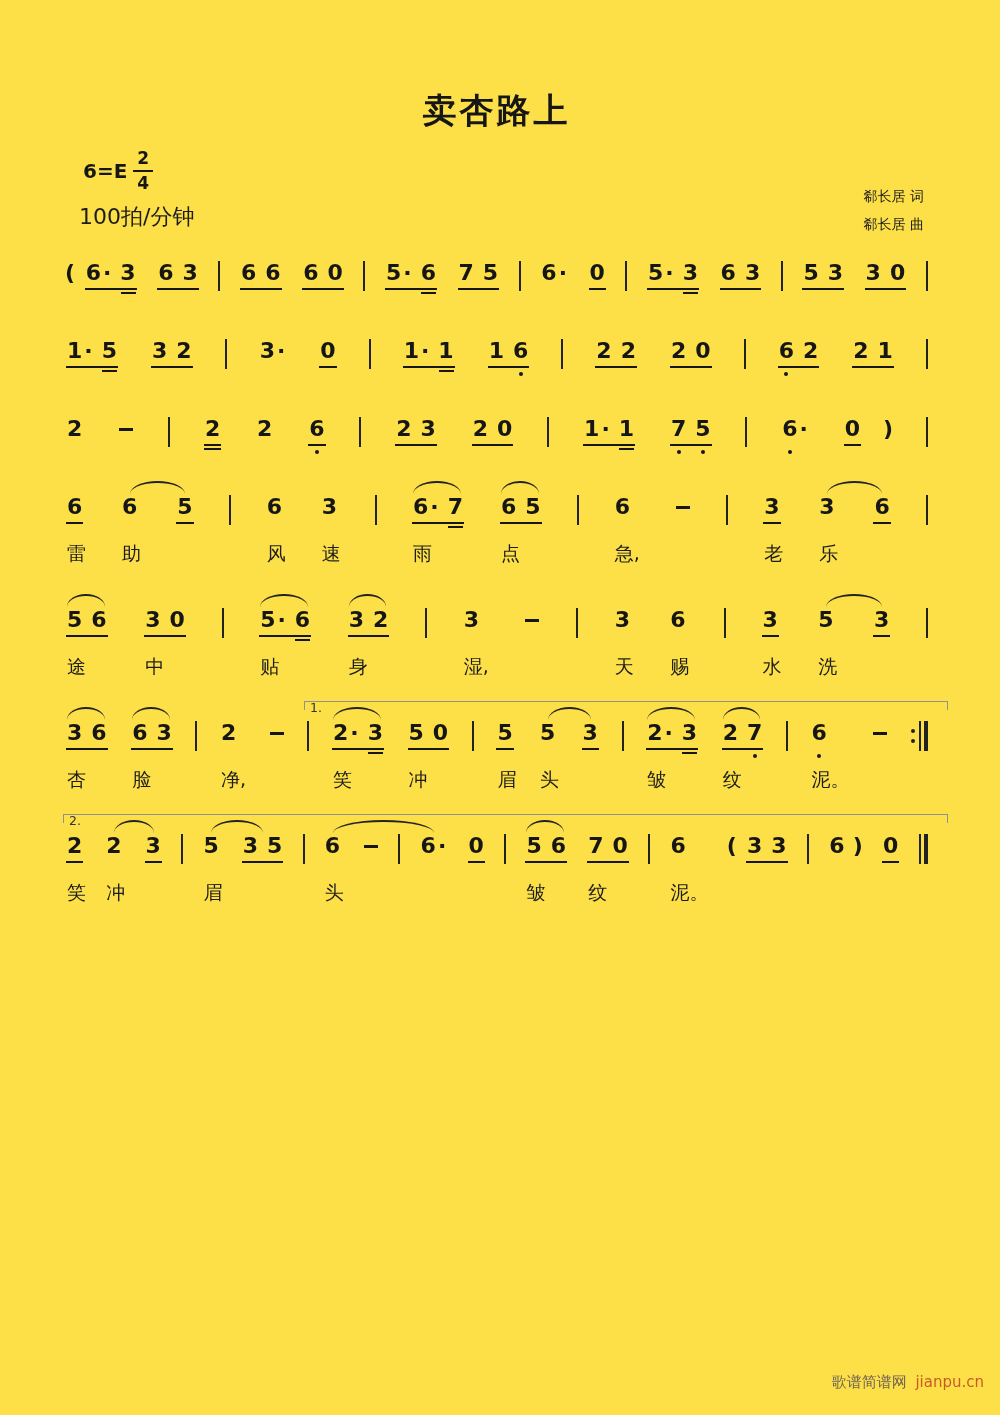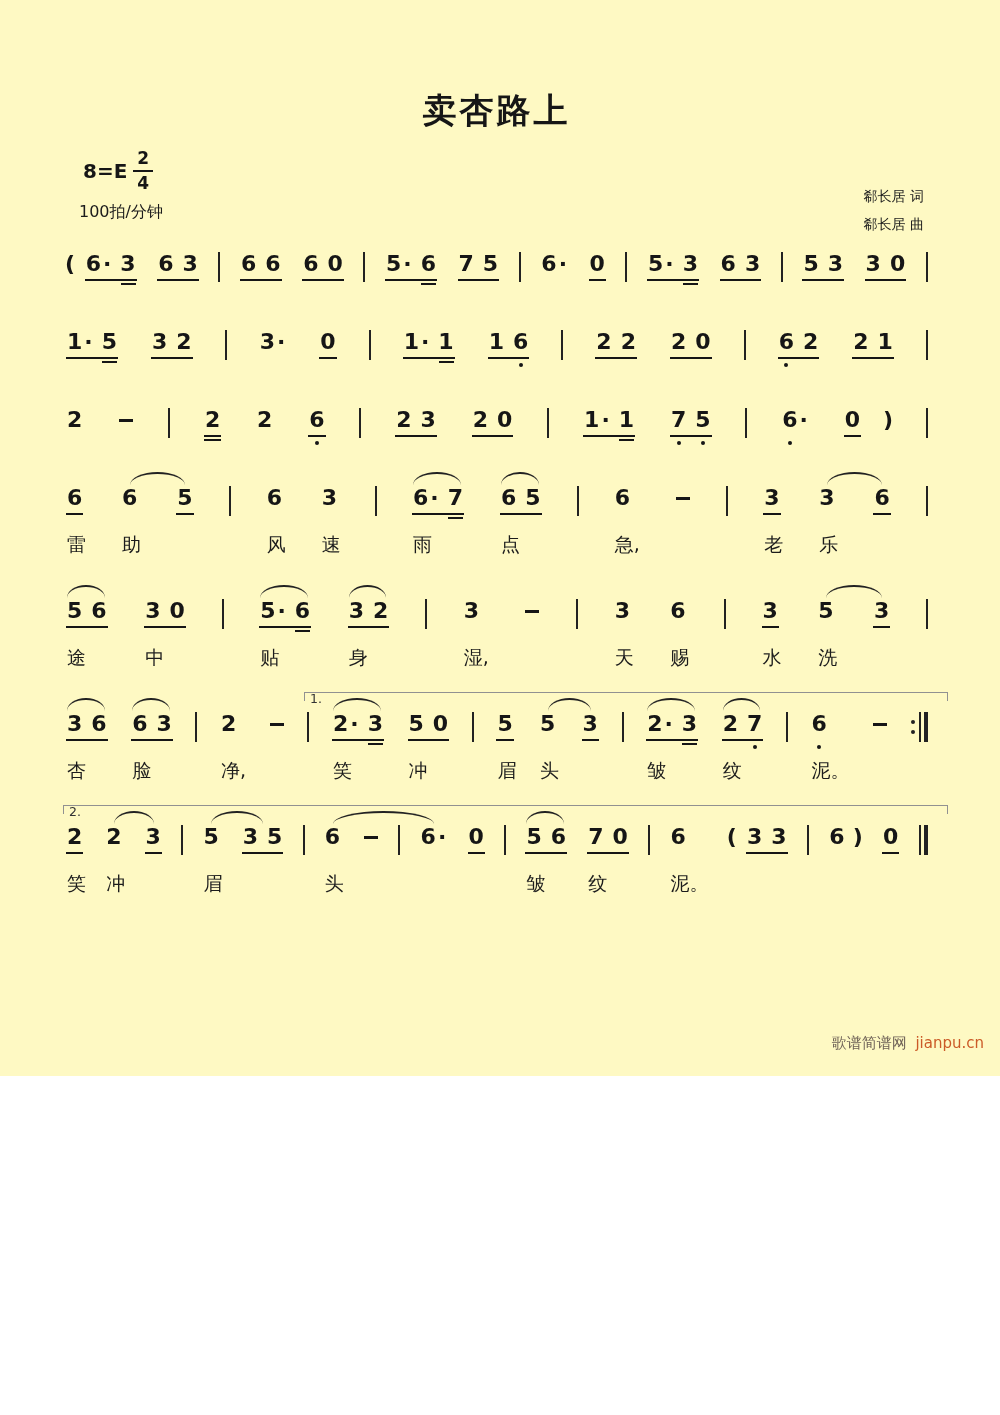--- a/index.html
+++ b/index.html
@@ -1,24 +1,24 @@
 <!DOCTYPE html>
 <html><head>
 <meta charset="utf-8">
 <style>
   html,body{margin:0;padding:0;background:#fff;}
-  .page{position:relative;width:1000px;height:1076px;background:#fef9c3;
+  .page{position:relative;width:1000px;height:1415px;background:#fde047;
         box-sizing:border-box;padding:88px 72px 0 65px;overflow:hidden;
         font-family:"DejaVu Sans","Liberation Sans",sans-serif;color:#161616;}
   
   .title{text-align:center;font-size:34px;font-weight:700;margin:0 0 10px 0;letter-spacing:3px;}
   .keyrow{margin-left:18px;display:flex;align-items:center;font-weight:700;font-size:20px;height:54px;}
   .frac{display:inline-flex;flex-direction:column;align-items:center;line-height:1;font-size:17px;font-weight:700;margin-left:6px;}
   .frac .fnum{padding:0 4px 3px;border-bottom:2px solid #161616;margin-bottom:3px;}
-  .temporow{margin-left:14px;font-size:16px;margin-top:4px;color:#1c1c1c;}
+  .temporow{margin-left:14px;font-size:22px;margin-top:4px;color:#1c1c1c;}
   .credits{position:absolute;right:76px;top:182px;font-size:14px;line-height:28px;color:#1c1c1c;}
   
   .score{margin-top:28px;}
   .score-line{margin-bottom:43px;position:relative;}
   .score-line.has-lyrics{margin-bottom:40px;}
   .notes-row{display:flex;justify-content:space-between;align-items:flex-start;position:relative;}
   .cell{display:flex;flex-direction:column;align-items:flex-start;position:relative;}
   .note{position:relative;display:inline-block;padding:0 2px 9px 2px;white-space:nowrap;}
   .g{font-size:22px;font-weight:700;display:inline-block;position:relative;line-height:26px;}
   .g.gap{margin-left:9px;}
@@ -50,21 +50,21 @@
   .footer{position:absolute;right:16px;bottom:23px;font-size:15px;white-space:nowrap;margin-top:12px;}
   .footer .sep{display:inline-block;width:4px;}
 </style>
 </head>
 <body>
 
 <div class="page">
   <h1 class="title">卖杏路上</h1>
 
   <div class="keyrow">
-    <span>8=E</span>
+    <span>6=E</span>
     <span class="frac">
       <span class="fnum">2</span>
       <span class="fden">4</span>
     </span>
   </div>
 
   <div class="temporow">100拍/分钟</div>
 
   <div class="credits">
     <div>郗长居 词</div>

